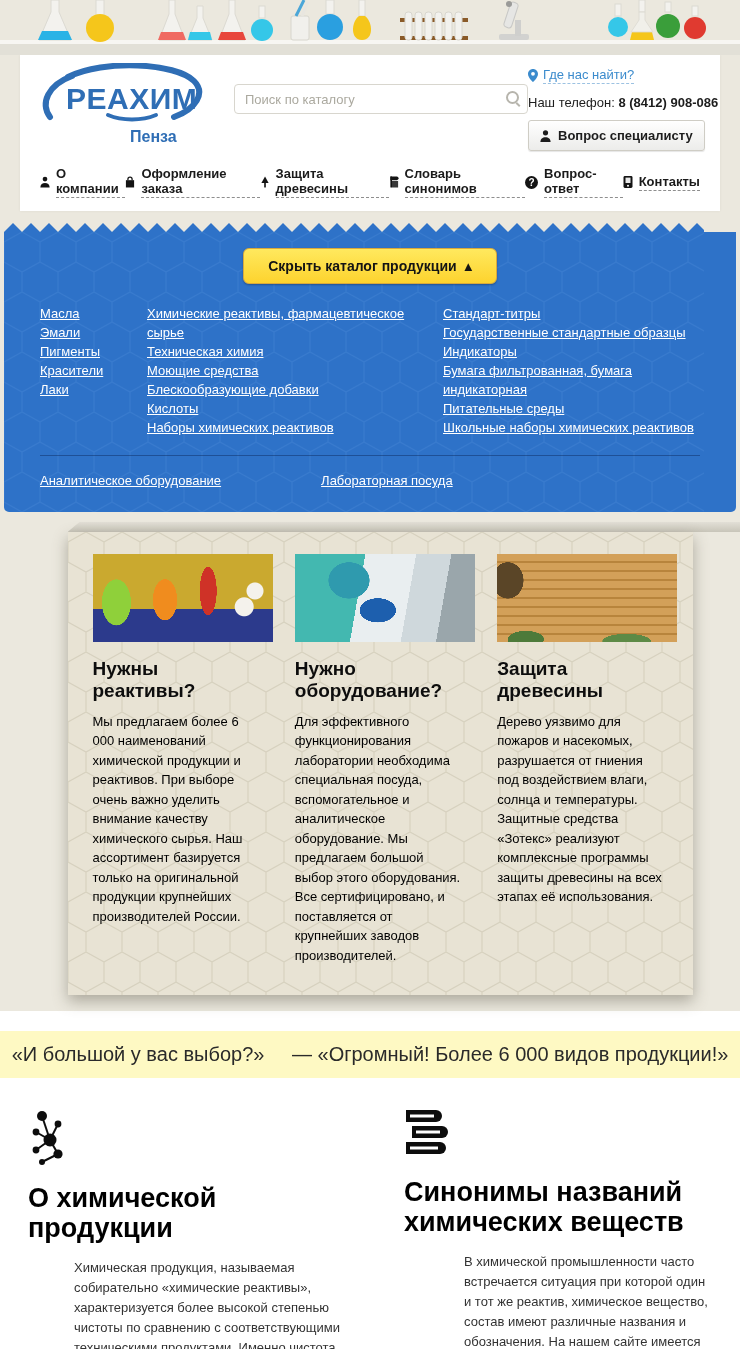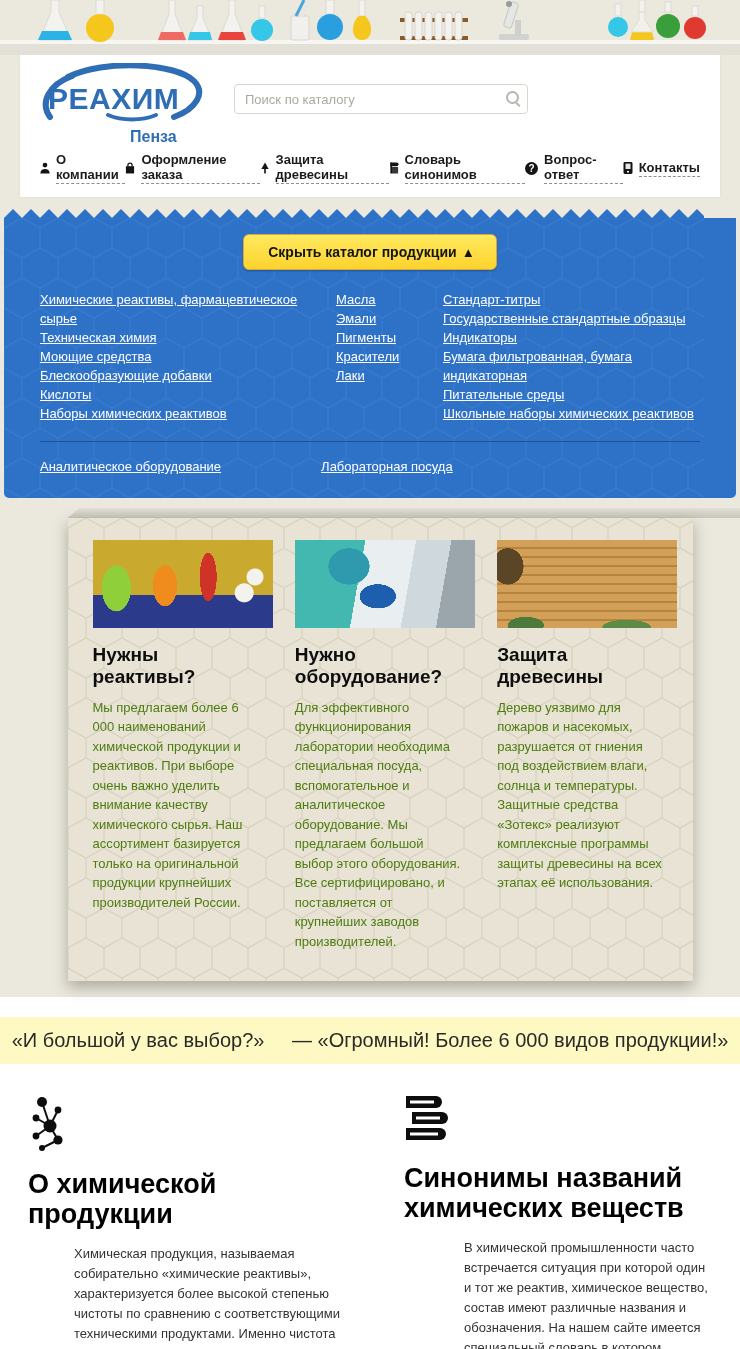--- a/index.html
+++ b/index.html
@@ -8,21 +8,21 @@
   .content-col{width:700px;margin:0 auto;}
 
   
   .banner{display:block;}
 
   
   .header-card{background:#fff;padding:8px 18px 0;box-shadow:0 0 3px rgba(0,0,0,.06);}
   .header-top{display:flex;align-items:flex-start;}
   .logo{position:relative;width:172px;height:74px;flex:none;}
   .logo svg{position:absolute;inset:0;}
-  .logo-title{position:absolute;left:10px;top:19px;font-size:30px;font-weight:bold;color:#2f6eb5;letter-spacing:.5px;}
+  .logo-title{position:absolute;left:28px;top:19px;font-size:30px;font-weight:bold;color:#2f6eb5;letter-spacing:.5px;}
   .logo-sub{position:absolute;left:92px;top:65px;font-size:16px;font-weight:bold;color:#2f6eb5;}
   .search-wrap{margin:21px 0 0 24px;position:relative;flex:none;}
   .search-input{width:250px;height:28px;border:1px solid #d8d6ce;border-radius:4px;padding:0 32px 0 10px;font-size:13px;color:#555;background:#fff;outline:none;}
   .search-input::placeholder{color:#aba99f;}
   .search-btn{position:absolute;right:2px;top:2px;width:28px;height:26px;border:none;background:transparent;padding:0;}
   .mag{display:inline-block;width:9px;height:9px;border:2px solid #b7b5ad;border-radius:50%;position:relative;}
   .mag::after{content:"";position:absolute;left:9px;top:9px;width:2px;height:5px;background:#b7b5ad;transform:rotate(-45deg);}
   .header-right{margin-left:auto;padding-top:4px;width:182px;}
   .findus{display:inline-flex;align-items:center;gap:5px;font-size:13px;color:#3b8bcd;}
   .findus .lbl{border-bottom:1px dashed #9cc2e2;padding-bottom:1px;}
@@ -68,21 +68,21 @@
   .img-equipment{background:
     radial-gradient(ellipse 30px 20px at 46% 64%,#1d5fae 0 60%,transparent 61%),
     radial-gradient(ellipse 34px 30px at 30% 30%,#2f9aae 0 60%,transparent 61%),
     linear-gradient(100deg,#43b8b0 0 36%,#e9eef0 36% 62%,#cfd8dc 62% 80%,#9aa6ab 80%);}
   .img-house{background:
     radial-gradient(ellipse 30px 14px at 16% 97%,#4d7a3a 0 60%,transparent 61%),
     radial-gradient(ellipse 40px 12px at 72% 99%,#5d8a46 0 60%,transparent 61%),
     radial-gradient(ellipse 26px 30px at 6% 30%,#5a4527 0 60%,transparent 61%),
     repeating-linear-gradient(180deg,#d3a059 0 7px,#b8843c 7px 9px);}
   .card-title{font-size:19px;font-weight:bold;color:#0d0d0d;margin:16px 0 9px;line-height:1.18;}
-  .card-text{font-size:13px;color:#4d7c0f;line-height:1.5;margin:0;}
+  .card-text{font-size:13px;color:#000000;line-height:1.5;margin:0;}
 
   
   .bubble-wrap{display:flex;justify-content:center;margin:20px 0 8px;}
   .bubble{position:relative;background:#fef9c3;border-radius:7px;padding:12px 26px;font-size:20px;color:#2a2a2a;white-space:nowrap;}
   .bubble::before{content:"";position:absolute;left:-13px;top:16px;width:17px;height:12px;background:#faeeb9;clip-path:polygon(0 100%,100% 0,100% 100%);}
   .bubble .q{margin-right:22px;}
 
   
   .articles{display:flex;gap:48px;padding:0 28px;margin-top:30px;}
   .art-left{width:328px;flex:none;}
@@ -195,20 +195,39 @@
           </svg>
           <span class="logo-title">РЕАХИМ</span>
           <span class="logo-sub">Пенза</span>
         </div>
 
         <div class="search-wrap">
           <input class="search-input" type="text" placeholder="Поиск по каталогу" style="">
           <button class="search-btn"><span class="mag"></span></button>
         </div>
 
+        <div class="header-right">
+          <a class="findus">
+            <svg width="10" height="13" viewBox="0 0 10 13">
+                <path d="M5 0C2.2 0 0 2.2 0 4.9 0 8.6 5 13 5 13s5-4.4 5-8.1C10 2.2 7.8 0 5 0zm0 6.7a1.9 1.9 0 1 1 0-3.8 1.9 1.9 0 0 1 0 3.8z" fill="#3b8bcd"></path>
+              </svg>
+            <span class="lbl">Где нас найти?</span>
+          </a>
+          <div class="phone-line">
+            <span>Наш телефон:</span>
+            <span class="phone-strong">8 (8412) 908-086</span>
+          </div>
+          <button class="ask-btn">
+            <svg width="11" height="12" viewBox="0 0 11 12">
+                <circle cx="5.5" cy="2.8" r="2.6" fill="#1d1d1d"></circle>
+                <path d="M.4 12c0-3.2 2.2-4.8 5.1-4.8s5.1 1.6 5.1 4.8z" fill="#1d1d1d"></path>
+              </svg>
+            <span>Вопрос специалисту</span>
+          </button>
+        </div>
       </div>
 
       <nav class="nav">
         <a class="nav-item">
           <svg width="11" height="12" viewBox="0 0 11 12">
               <circle cx="5.5" cy="2.8" r="2.6" fill="#141414"></circle>
               <path d="M.4 12c0-3.2 2.2-4.8 5.1-4.8s5.1 1.6 5.1 4.8z" fill="#141414"></path>
             </svg>
           <span class="lbl">О компании</span>
         </a>
@@ -269,34 +288,34 @@
         <rect width="100%" height="100%" fill="url(#hexB)"></rect>
       </svg>
       <div class="catalog-inner">
         <div class="toggle-wrap">
           <button class="toggle-btn">
             <span>Скрыть каталог продукции</span>
               <span>▴</span>
           </button>
         </div>
         <div class="cat-cols">
+          <div class="cat-col c1">
+            <a class="cat-link">Масла</a>
+            <a class="cat-link">Эмали</a>
+            <a class="cat-link">Пигменты</a>
+            <a class="cat-link">Красители</a>
+            <a class="cat-link">Лаки</a>
+          </div>
           <div class="cat-col c2">
             <a class="cat-link">Химические реактивы, фармацевтическое сырье</a>
             <a class="cat-link">Техническая химия</a>
             <a class="cat-link">Моющие средства</a>
             <a class="cat-link">Блескообразующие добавки</a>
             <a class="cat-link">Кислоты</a>
             <a class="cat-link">Наборы химических реактивов</a>
-          </div>
-          <div class="cat-col c1">
-            <a class="cat-link">Масла</a>
-            <a class="cat-link">Эмали</a>
-            <a class="cat-link">Пигменты</a>
-            <a class="cat-link">Красители</a>
-            <a class="cat-link">Лаки</a>
           </div>
           <div class="cat-col c3">
             <a class="cat-link">Стандарт-титры</a>
             <a class="cat-link">Государственные стандартные образцы</a>
             <a class="cat-link">Индикаторы</a>
             <a class="cat-link">Бумага фильтрованная, бумага индикаторная</a>
             <a class="cat-link">Питательные среды</a>
             <a class="cat-link">Школьные наборы химических реактивов</a>
           </div>
         </div>

